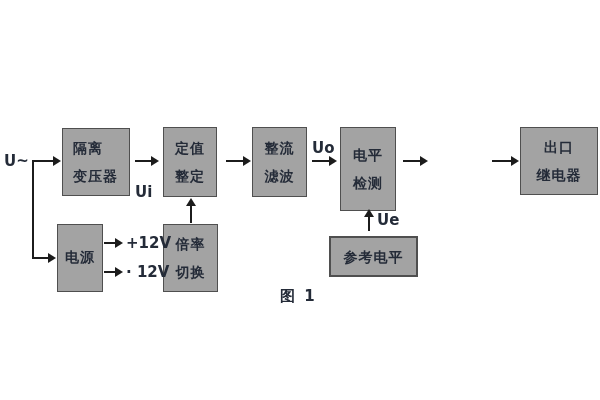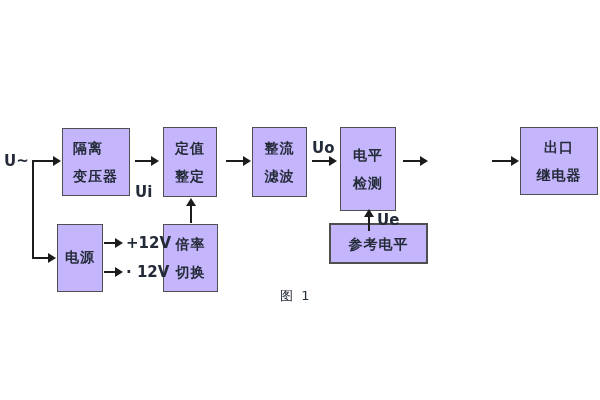--- a/index.html
+++ b/index.html
@@ -9,42 +9,42 @@
     height: 400px;
     background: #ffffff;
     overflow: hidden;
     font-family: "DejaVu Sans", "Liberation Sans", sans-serif;
     color: #242b38;
   }
   .block {
     position: absolute;
     box-sizing: border-box;
     border: 1.5px solid #4f4f4f;
-    background: #c4b5fd;
+    background: #a3a3a3;
     display: flex;
     flex-direction: column;
     justify-content: center;
     align-items: center;
     font-size: 14px;
     font-weight: 600;
     line-height: 28px;
     letter-spacing: 1px;
   }
   .block.left-align { align-items: flex-start; padding-left: 10px; }
   .block.thick { border-width: 2px; }
   .lbl {
     position: absolute;
     font-size: 15px;
     font-weight: bold;
     white-space: nowrap;
   }
   .caption {
     position: absolute;
-    font-size: 13px;
-    font-weight: 400;
+    font-size: 15px;
+    font-weight: 700;
     letter-spacing: 2px;
   }
   .h-arrow { position: absolute; height: 2px; background: #1c1c1c; }
   .h-arrow::after {
     content: ""; position: absolute; right: -8px; top: -4px; width: 0; height: 0;
     border-left: 8px solid #1c1c1c;
     border-top: 5px solid transparent;
     border-bottom: 5px solid transparent;
   }
   .v-line { position: absolute; width: 2px; background: #1c1c1c; }
@@ -89,21 +89,21 @@
 
   <div class="block" style="left:57px; top:224px; width:46px; height:68px;font-family:Liberation Serif, serif;">
     <span>电源</span>
   </div>
 
   <div class="block" style="left:163px; top:224px; width:55px; height:68px;">
     <span>倍率</span>
     <span>切换</span>
   </div>
 
-  <div class="block thick" style="left:329px; top:223px; width:99px; height:41px;">
+  <div class="block thick" style="left:329px; top:236px; width:89px; height:41px;">
     <span>参考电平</span>
   </div>
 
   <span class="lbl" style="left:4px; top:152px;">U~</span>
   <div class="v-line" style="left:32px; top:160px; height:99px;"></div>
   <div class="h-arrow" style="left:33px; top:160px; width:20px;"></div>
   <div class="h-arrow" style="left:33px; top:257px; width:15px;"></div>
 
   <span class="lbl" style="left:135px; top:151px;margin-top:32px;">Ui</span>
   <div class="h-arrow" style="left:135px; top:160px; width:16px;"></div>

